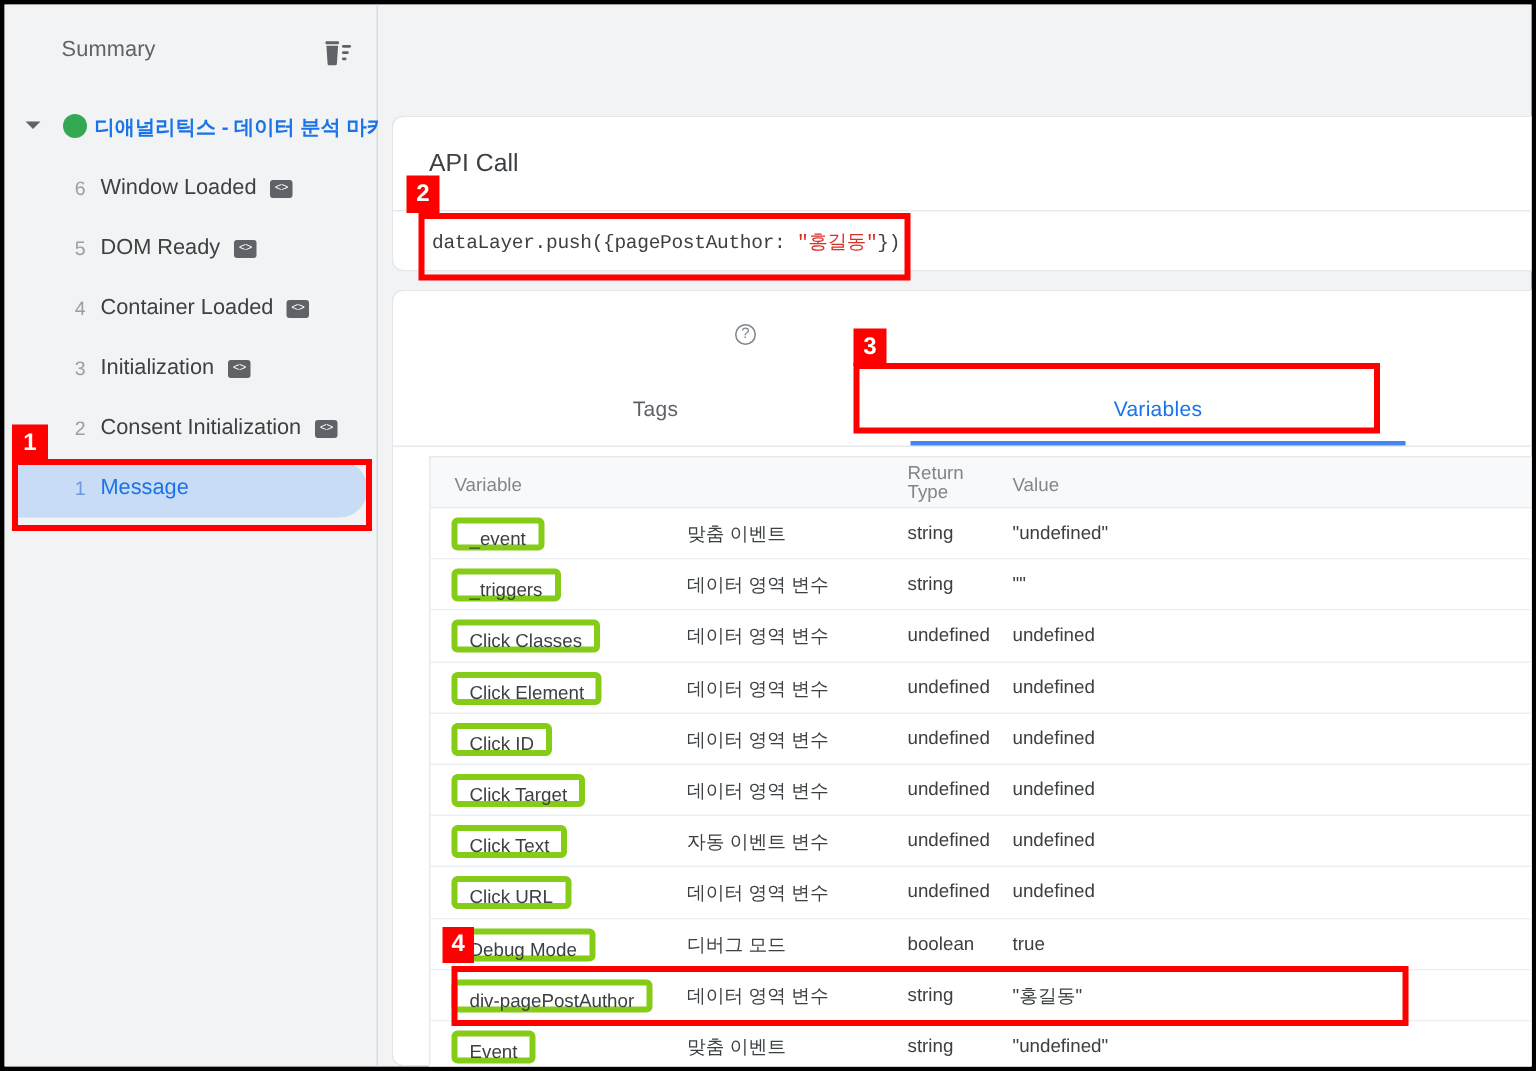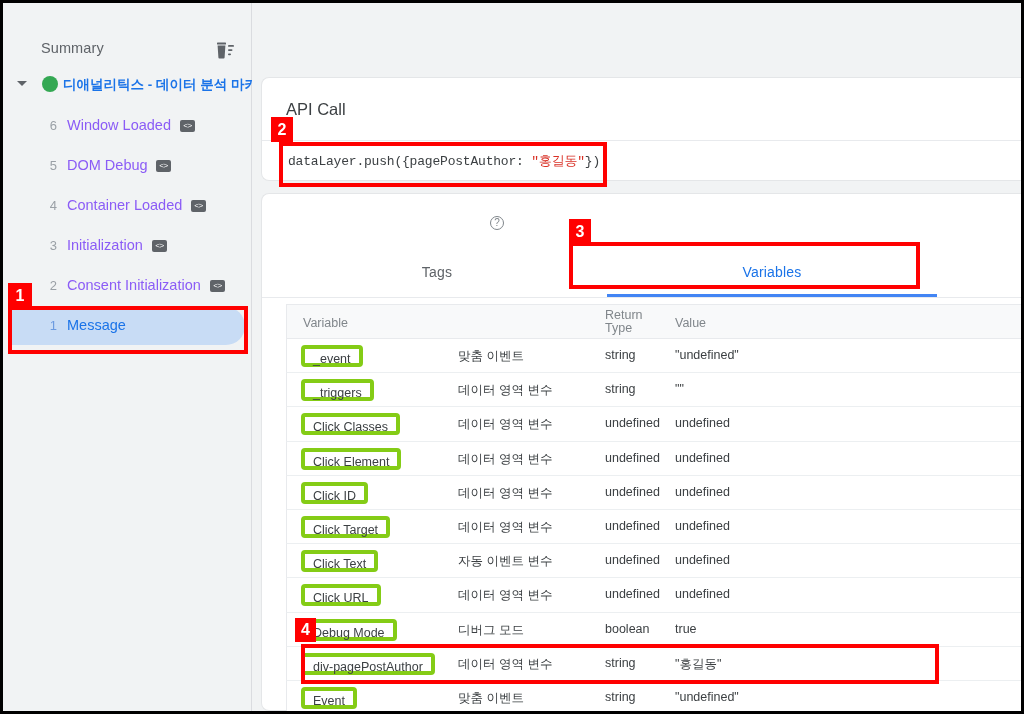--- a/index.html
+++ b/index.html
@@ -24,21 +24,21 @@
   #sidebar {
     position: absolute;
     left: 0; top: 0;
     width: 249px; height: 708px;
     background: #f1f3f4;
     border-right: 1px solid #dadce0;
   }
 
   .sb-header {
     position: absolute;
-    left: 0; top: 16px;
+    left: 0; top: 1px;
     width: 256px; height: 52px;
   }
   .sb-title {
     position: absolute;
     left: 38px; top: 21px;
     font-size: 14.5px;
     color: #5f6368;
     letter-spacing: .1px;
   }
   .trash-icon {
@@ -89,21 +89,21 @@
     left: 32px; top: 11px;
     width: 14px;
     text-align: right;
     font-size: 13px;
     color: #9aa0a6;
   }
   .sb-item .lbl {
     position: absolute;
     left: 56px; top: 10px;
     font-size: 14.5px;
-    color: #8b5cf6;
+    color: #404040;
     white-space: nowrap;
   }
   .sb-item .codebadge {
     position: absolute;
     top: 13px;
     width: 15px; height: 12px;
     border-radius: 2px;
     background: #5f6368;
     color: #fff;
     font-size: 8px;
@@ -341,21 +341,21 @@
     </div>
 
     <div id="sb-items">
         <div class="sb-item" style="top: 104px;">
           <span class="num">6</span>
           <span class="lbl">Window Loaded</span>
           <span class="codebadge" style="left: 169px;">&lt;&gt;</span>
         </div>
         <div class="sb-item" style="top: 144px;">
           <span class="num">5</span>
-          <span class="lbl">DOM Debug</span>
+          <span class="lbl">DOM Ready</span>
           <span class="codebadge" style="left: 145px;">&lt;&gt;</span>
         </div>
         <div class="sb-item" style="top: 184px;">
           <span class="num">4</span>
           <span class="lbl">Container Loaded</span>
           <span class="codebadge" style="left: 180px;">&lt;&gt;</span>
         </div>
         <div class="sb-item" style="top: 224px;">
           <span class="num">3</span>
           <span class="lbl">Initialization</span>

